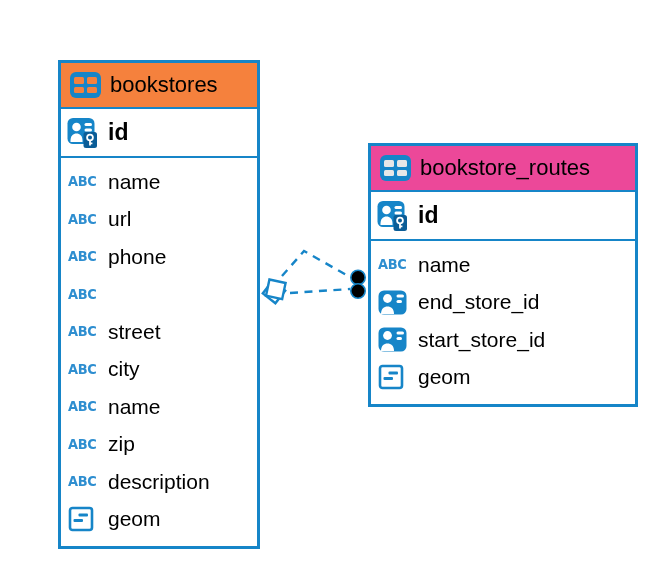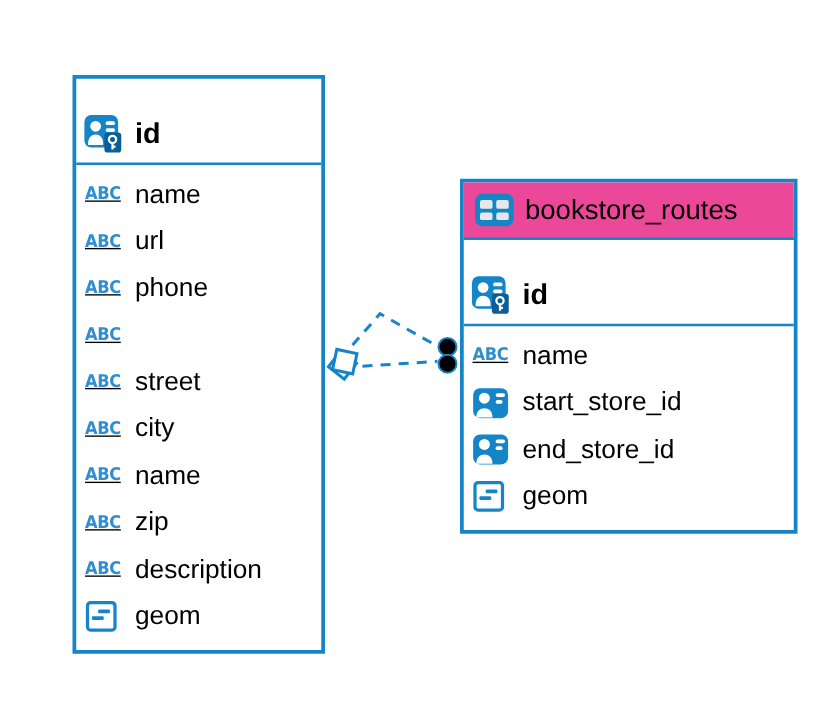--- a/index.html
+++ b/index.html
@@ -41,31 +41,31 @@
     grid-template-columns:1fr 1fr;
     grid-template-rows:1fr 1fr;
     gap:3px;
   }
   .tbl-icon i{display:block;background:var(--hdr-bg,#fff);border-radius:1.5px;}
 
   .pk-row{
     display:flex;align-items:center;gap:7px;
     height:47px;padding-left:6px;
     border-bottom:2px solid var(--blue);
-    font-weight:bold;font-size:23px;margin-top:20px;
+    font-weight:bold;font-size:23px;
   }
   .pk-icon{width:34px;flex:0 0 34px;display:flex;align-items:center;}
 
   .fields{padding:5px 0 8px 0;}
   .field-row{
     display:flex;align-items:center;gap:7px;
     height:37.5px;padding-left:7px;
     font-size:21px;
   }
-  .icon-cell{width:33px;flex:0 0 33px;display:flex;align-items:center;justify-content:flex-start;text-decoration:underline;}
+  .icon-cell{width:33px;flex:0 0 33px;display:flex;align-items:center;justify-content:flex-start;}
 
   .abc-glyph{
     font-family:"DejaVu Sans", sans-serif;
     font-weight:700;
     font-size:13px;
     letter-spacing:-0.3px;
     color:#2e8ed0;
     transform:scaleY(1.08);
     display:inline-block;
   }
@@ -81,20 +81,29 @@
   }
   .marker-square{fill:#ffffff;stroke:var(--blue);stroke-width:2.4;}
   .endpoint-dot{fill:var(--endpoint);stroke:var(--blue);stroke-width:1.6;}
 </style>
 </head>
 <body style="background: rgb(255, 255, 255);">
 
 <div class="canvas">
 
   <div class="entity entity-left">
+    <div class="hdr" style="background: rgb(245, 129, 61); --hdr-bg: #f5813d;">
+      <span class="tbl-icon">
+          <i></i>
+          <i></i>
+          <i></i>
+          <i></i>
+        </span>
+      <span class="title">bookstores</span>
+    </div>
     <div class="pk-row">
       <span class="pk-icon">
           <svg width="33" height="33" viewBox="0 0 33 33">
             <rect x="0.5" y="2" width="27" height="26" rx="5.5" fill="#1685c8"></rect>
             <circle cx="9.5" cy="11" r="4.3" fill="#fff"></circle>
             <path d="M3.5 24.5c0-4.5 2.8-7 6-7s6 2.5 6 7v1.5h-12z" fill="#fff"></path>
             <rect x="17.5" y="7" width="7.5" height="3" rx="1.5" fill="#fff"></rect>
             <rect x="17.5" y="12.5" width="7.5" height="3" rx="1.5" fill="#fff"></rect>
             <rect x="16.5" y="16" width="13.5" height="16" rx="2.5" fill="#0b5d97"></rect>
             <circle cx="23" cy="21.5" r="2.9" fill="none" stroke="#fff" stroke-width="1.8"></circle>
@@ -205,33 +214,33 @@
         <div class="field-row">
           <span class="icon-cell">
             <svg width="29" height="25" viewBox="0 0 29 25">
               <rect x="0.5" y="0.5" width="28" height="24" rx="5.5" fill="#1685c8"></rect>
               <circle cx="9.5" cy="8.5" r="4.4" fill="#fff"></circle>
               <path d="M3 24c0-5 3-7.4 6.5-7.4S16 19 16 24z" fill="#fff"></path>
               <rect x="18.5" y="4.5" width="7.5" height="3" rx="1.5" fill="#fff"></rect>
               <rect x="18.5" y="10" width="5.5" height="3" rx="1.5" fill="#fff"></rect>
             </svg>
           </span>
-          <span class="field-label">start_store_id</span>
+          <span class="field-label">end_store_id</span>
         </div>
         <div class="field-row">
           <span class="icon-cell">
             <svg width="29" height="25" viewBox="0 0 29 25">
               <rect x="0.5" y="0.5" width="28" height="24" rx="5.5" fill="#1685c8"></rect>
               <circle cx="9.5" cy="8.5" r="4.4" fill="#fff"></circle>
               <path d="M3 24c0-5 3-7.4 6.5-7.4S16 19 16 24z" fill="#fff"></path>
               <rect x="18.5" y="4.5" width="7.5" height="3" rx="1.5" fill="#fff"></rect>
               <rect x="18.5" y="10" width="5.5" height="3" rx="1.5" fill="#fff"></rect>
             </svg>
           </span>
-          <span class="field-label">end_store_id</span>
+          <span class="field-label">start_store_id</span>
         </div>
         <div class="field-row">
           <span class="icon-cell">
             <svg width="26" height="26" viewBox="0 0 26 26">
               <rect x="2" y="2" width="22" height="22" rx="2.5" fill="none" stroke="#1685c8" stroke-width="2.6"></rect>
               <rect x="10.5" y="7.5" width="9.5" height="3" rx="1" fill="#1685c8"></rect>
               <rect x="5.5" y="13" width="9.5" height="3" rx="1" fill="#1685c8"></rect>
             </svg>
           </span>
           <span class="field-label">geom</span>

